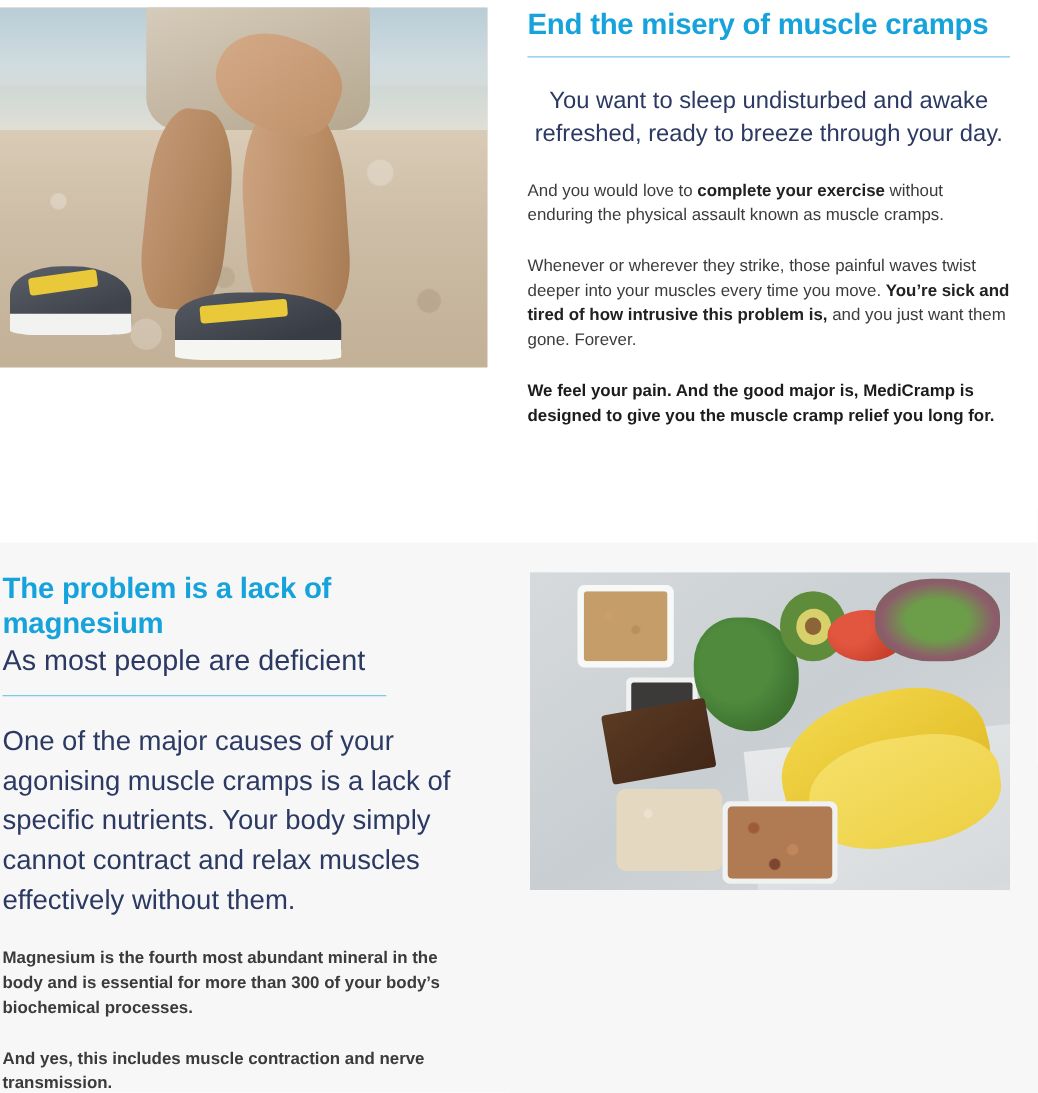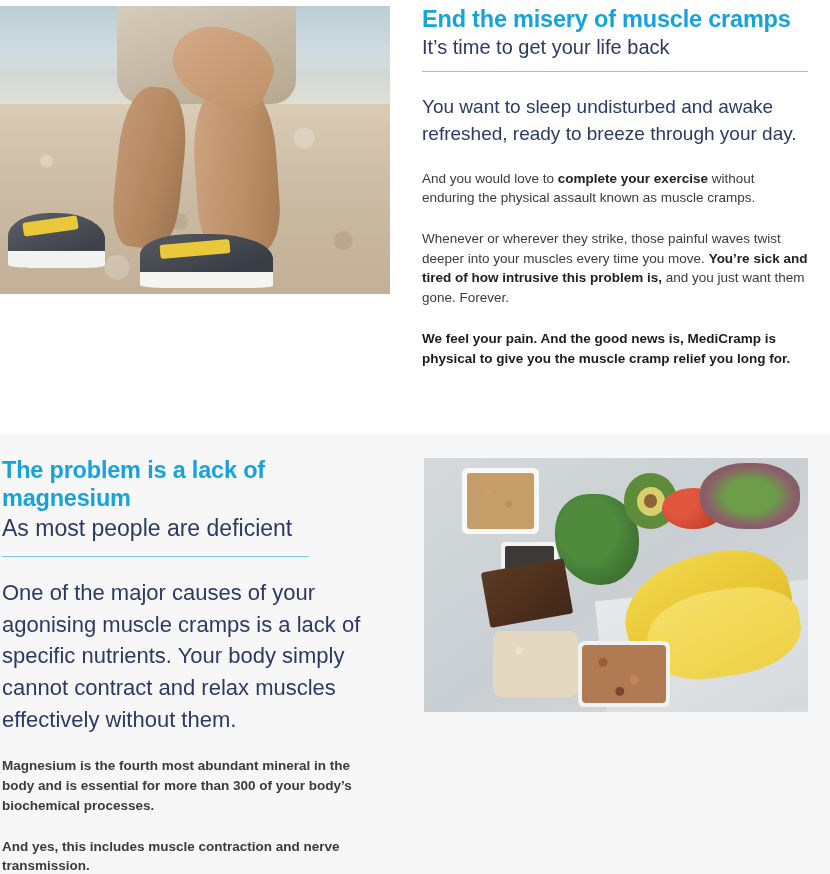--- a/index.html
+++ b/index.html
@@ -156,20 +156,21 @@
     margin-top: 11px;
     height: 1px;
     background: #7ec8e8;
     width: 100%;
   }
   p.lede {
     margin: 22px 0 0 0;
     font-size: 19px;
     line-height: 1.42;
     color: #2c3a63;
+    text-align: center;
   }
   p.body {
     margin: 21px 0 0 0;
     font-size: 13.5px;
     line-height: 1.46;
     color: #3b3b3b;
   }
   p.body b, p.body strong { color: #222222; }
   p.body.emphasis {
     color: #1c1c1c;
@@ -355,30 +356,29 @@
       <div class="leg-front"></div>
       <div class="arm"></div>
       <div class="shoe-left"></div>
       <div class="lace-left"></div>
       <div class="shoe-right"></div>
       <div class="lace-right"></div>
     </div>
 
     <div class="col-right">
       <h1 class="headline">End the misery of muscle cramps</h1>
-      <div class="subhead">It’s time to get your life back</div>
       <div class="rule"></div>
 
       <p class="lede">You want to sleep undisturbed and awake refreshed, ready to breeze through your day.</p>
 
       <p class="body"><span>And you would love to </span><b>complete your exercise</b><span> without enduring the physical assault known as muscle cramps.</span></p>
 
       <p class="body"><span>Whenever or wherever they strike, those painful waves twist deeper into your muscles every time you move. </span><b>You’re sick and tired of how intrusive this problem is,</b><span> and you just want them gone. Forever.</span></p>
 
-      <p class="body emphasis">We feel your pain. And the good news is, MediCramp is physical to give you the muscle cramp relief you long for.</p>
+      <p class="body emphasis">We feel your pain. And the good major is, MediCramp is designed to give you the muscle cramp relief you long for.</p>
     </div>
   </section>
 
   <section class="section-two">
 
     <div class="col-left-2">
       <h2 class="headline2">The problem is a lack of magnesium</h2>
       <div class="subhead2">As most people are deficient</div>
       <div class="rule2"></div>
 

